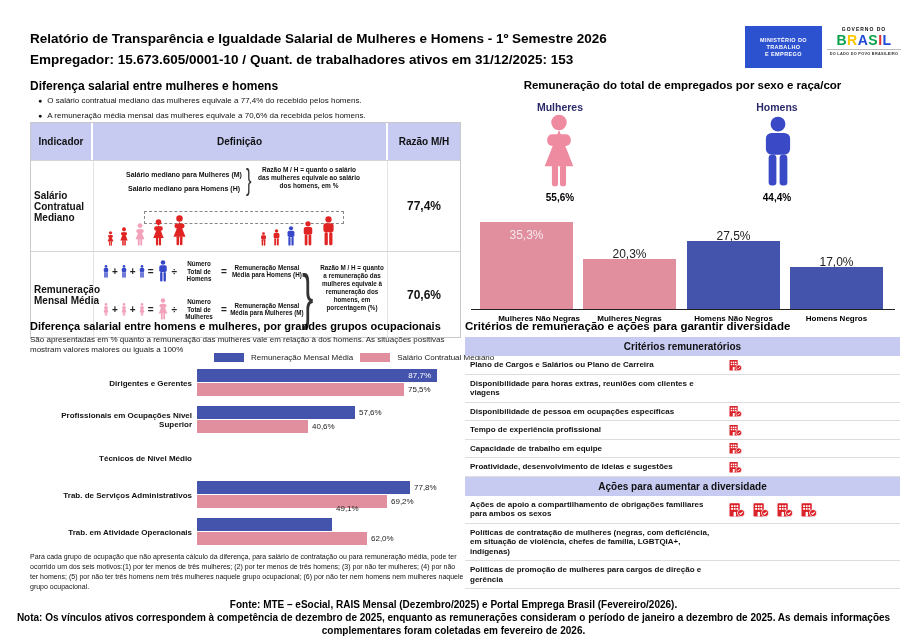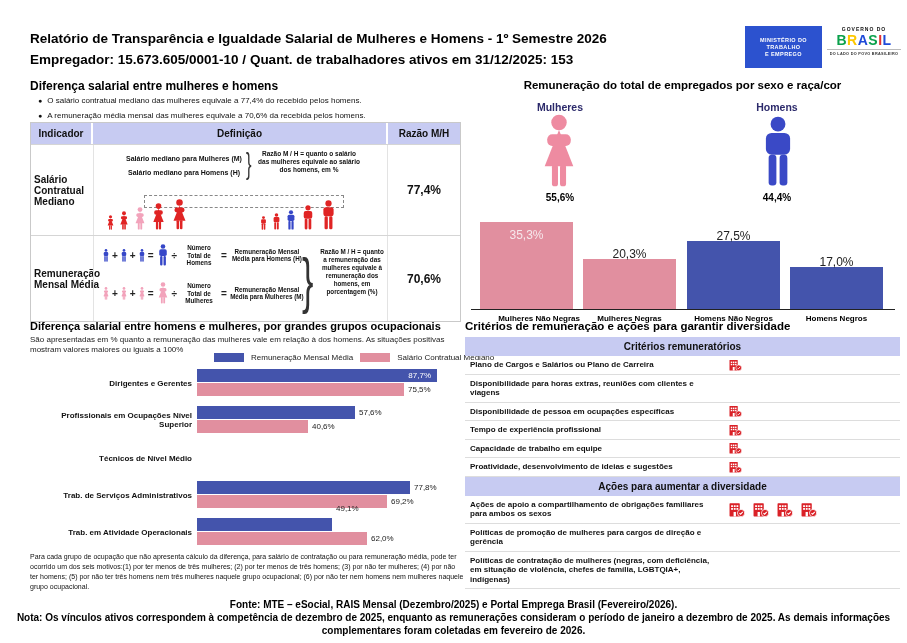--- a/index.html
+++ b/index.html
@@ -18,21 +18,21 @@
 
   
   .sec-title { font-weight:bold; color:#000; }
   #sec1-title { left:30px; top:79px; font-size:12px; }
   #bullets { left:38px; top:96px; font-size:8px; }
   .bullet { display:flex; gap:5px; margin-bottom:6px; align-items:flex-start; }
   .bullet .dot { font-size:7px; line-height:9px; }
 
   #ind-table { left:30px; top:122px; width:431px; border:1px solid #c9c9c9; }
   .t-head { display:flex; background:#c7cbf2; }
-  .t-head > div { font-size:10px; font-weight:bold; text-align:center; padding:5px 2px; border-right:2px solid #fff; }
+  .t-head > div { font-size:10px; font-weight:bold; text-align:center; padding:13px 2px; border-right:2px solid #fff; }
   .t-head > div:last-child { border-right:none; }
   .c1 { width:62px; } .c2 { width:295px; } .c3 { width:72px;border-radius:8px; }
   .t-row { display:flex; border-top:1px solid #d5d5d5; }
   .t-row .c1 { font-size:10px; font-weight:bold; padding:6px 3px; display:flex; align-items:center; }
   .t-row .c2 { position:relative; border-left:1px solid #e3e3e3; border-right:1px solid #e3e3e3; }
   .t-row .c3 { font-size:12px; font-weight:bold; display:flex; align-items:center; justify-content:center; }
   #row1 { height:91px; } #row2 { height:86px; }
 
   .def-lab { position:absolute; font-size:7px; font-weight:bold; }
   #r1-lab1 { left:32px; top:10px; } #r1-lab2 { left:34px; top:24px; }
@@ -502,25 +502,25 @@
             <rect x="2" y="5.6" width="1.7" height="1.7" fill="#fff"></rect>
             <rect x="4.5" y="5.6" width="1.7" height="1.7" fill="#fff"></rect>
             <rect x="7" y="5.6" width="1.7" height="1.7" fill="#fff"></rect>
             <rect x="4.3" y="9.3" width="2.2" height="4.2" fill="#fff"></rect>
             <circle cx="11.3" cy="10.3" r="3.4" fill="#da2127" stroke="#fff" stroke-width="0.7"></circle>
             <path d="M9.8 10.3 l1.1 1.1 l2-2.2" stroke="#fff" stroke-width="1" fill="none"></path>
           </svg>
         </div>
       </div>
       <div class="crit-row">
+        <div class="crit-label">Políticas de contratação de mulheres (negras, com deficiência, em situação de violência, chefes de família, LGBTQIA+, indígenas)</div>
+        <div class="crit-icons"></div>
+      </div>
+      <div class="crit-row">
         <div class="crit-label">Políticas de promoção de mulheres para cargos de direção e gerência</div>
-        <div class="crit-icons"></div>
-      </div>
-      <div class="crit-row">
-        <div class="crit-label">Políticas de contratação de mulheres (negras, com deficiência, em situação de violência, chefes de família, LGBTQIA+, indígenas)</div>
         <div class="crit-icons"></div>
       </div>
     </div>
 </div>
 
 <div class="abs" id="footer">
   <div>Fonte: MTE – eSocial, RAIS Mensal (Dezembro/2025) e Portal Emprega Brasil (Fevereiro/2026).</div>
   <div>Nota: Os vínculos ativos correspondem à competência de dezembro de 2025, enquanto as remunerações consideram o período de janeiro a dezembro de 2025. As demais informações complementares foram coletadas em fevereiro de 2026.</div>
 </div>
 

